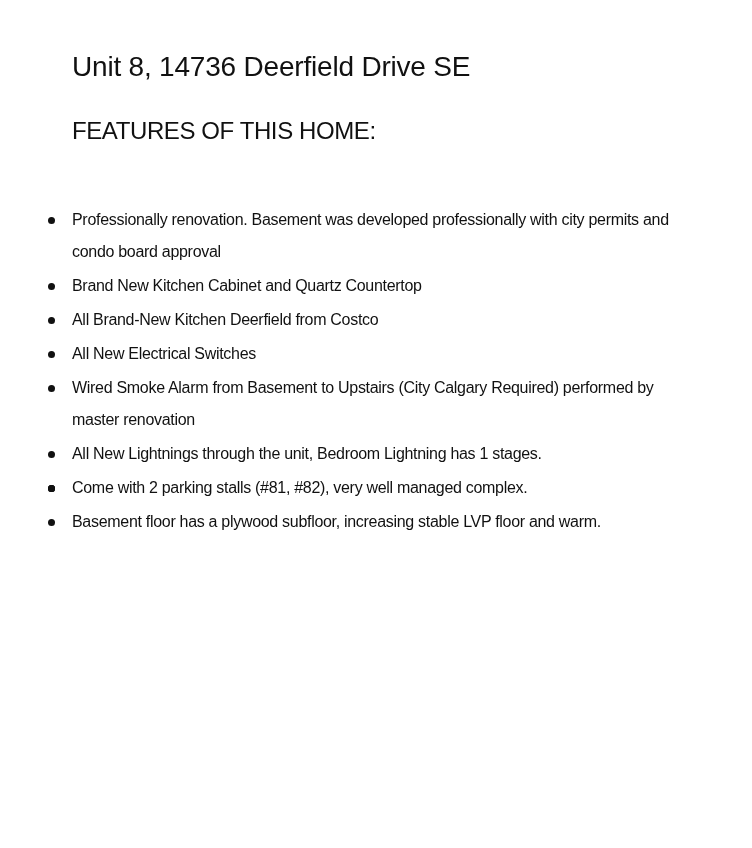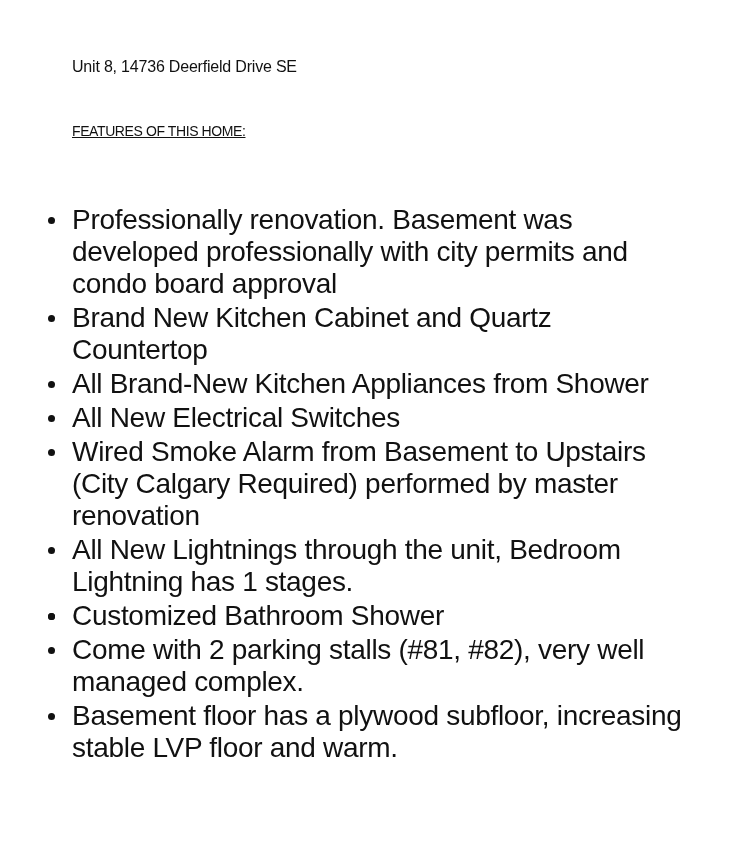--- a/index.html
+++ b/index.html
@@ -19,47 +19,46 @@
       position: absolute;
       left: 0;
       top: 0;
       width: 752px;
       height: 848px;
     }
     .line-title {
       position: absolute;
       left: 72px;
       top: 54px;
-      font-size: 16px;
+      font-size: 28px;
       line-height: 26px;
       white-space: nowrap;
       letter-spacing: -0.2px;
     }
     .line-heading {
       position: absolute;
       left: 72px;
       top: 118px;
-      font-size: 14px;
+      font-size: 24px;
       line-height: 26px;
       white-space: nowrap;
       letter-spacing: -0.4px;
-      text-decoration: underline;
     }
     .features {
       position: absolute;
       left: 72px;
       top: 204px;
       width: 620px;
       margin: 0;
       padding: 0;
       list-style: none;
     }
     .feature {
       position: relative;
-      font-size: 28px;
+      font-size: 16px;
       line-height: 32px;
       margin: 0 0 2px 0;
       letter-spacing: -0.3px;
     }
     .bullet {
       position: absolute;
       left: -24px;
       top: 13px;
       width: 7px;
       height: 7px;
@@ -78,40 +77,39 @@
     <li class="feature">
       <span class="bullet"></span>
       <span>Professionally renovation. Basement was developed professionally with city permits and condo board approval</span>
     </li>
     <li class="feature">
       <span class="bullet"></span>
       <span>Brand New Kitchen Cabinet and Quartz Countertop</span>
     </li>
     <li class="feature">
       <span class="bullet"></span>
-      <span>All Brand-New Kitchen Appliances from Shower</span>
+      <span>All Brand-New Kitchen Deerfield from Costco</span>
     </li>
     <li class="feature">
       <span class="bullet"></span>
       <span>All New Electrical Switches</span>
     </li>
     <li class="feature">
       <span class="bullet"></span>
       <span>Wired Smoke Alarm from Basement to Upstairs (City Calgary Required) performed by master renovation</span>
     </li>
     <li class="feature">
       <span class="bullet"></span>
       <span>All New Lightnings through the unit, Bedroom Lightning has 1 stages.</span>
     </li>
     <li class="feature">
       <span class="bullet"></span>
     </li>
     <li class="feature">
       <span class="bullet"></span>
-      <span>Customized Bathroom Shower</span>
     </li>
     <li class="feature">
       <span class="bullet"></span>
       <span>Come with 2 parking stalls (#81, #82), very well managed complex.</span>
     </li>
     <li class="feature">
       <span class="bullet"></span>
       <span>Basement floor has a plywood subfloor, increasing stable LVP floor and warm.</span>
     </li>
   </ul>

